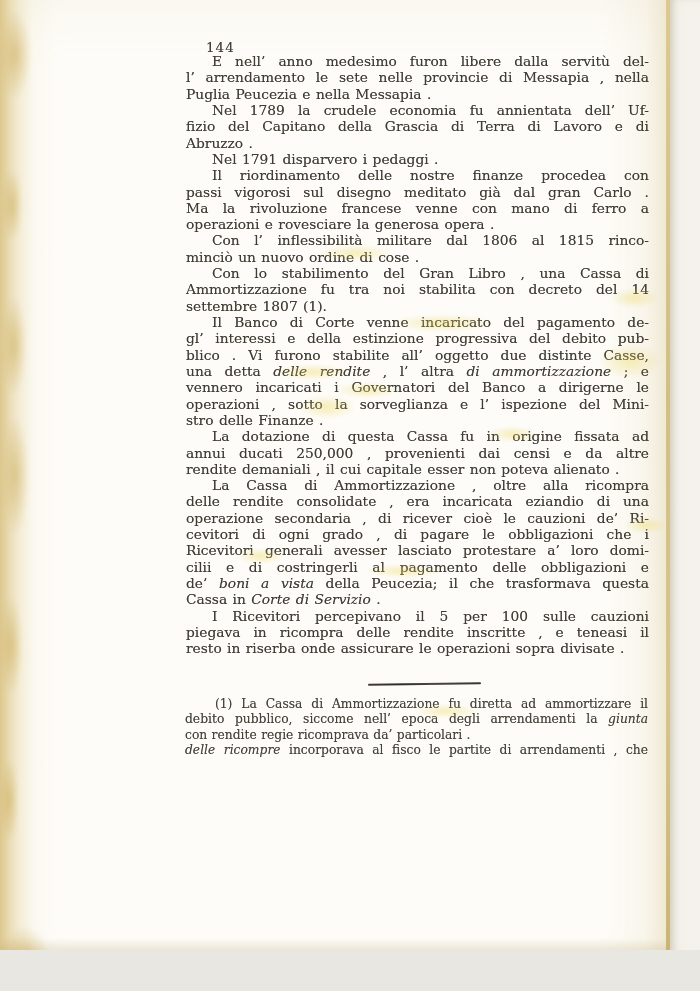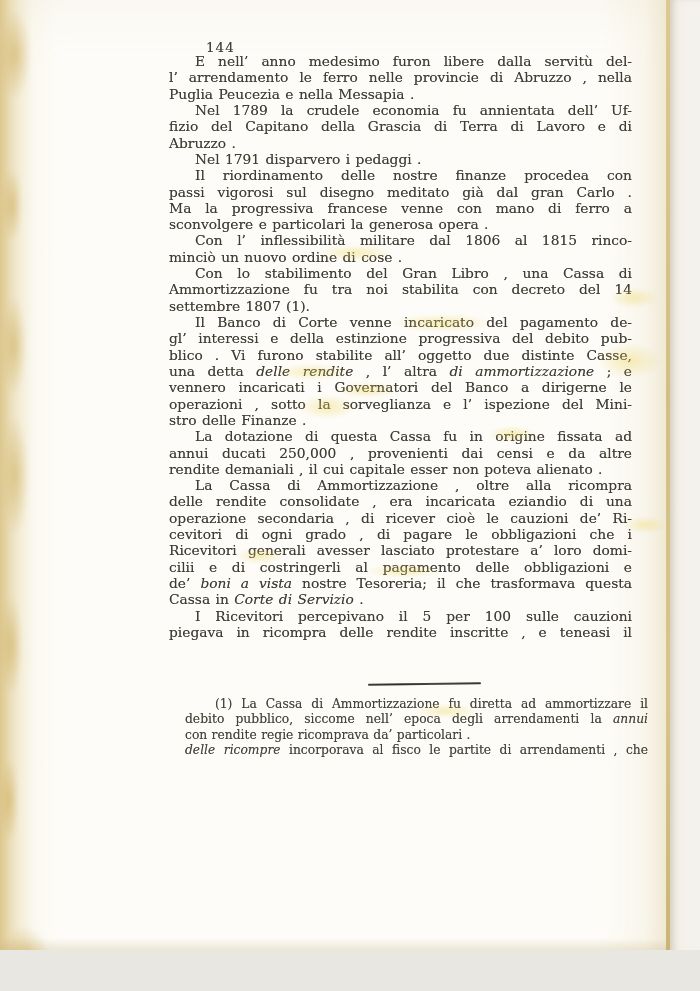--- a/index.html
+++ b/index.html
@@ -42,21 +42,21 @@
     position:absolute;left:0;bottom:0;width:669px;height:12px;
     background:linear-gradient(0deg,rgba(196,176,128,0.28),rgba(196,176,128,0));
   }
   
   #page-number{
     position:absolute;left:206px;top:39px;
     font-size:13.5px;color:#413e36;letter-spacing:1px;
     text-shadow:0 0 0.6px rgba(65,62,54,0.5);
   }
   #body-text{
-    position:absolute;left:169px;top:53px;width:463px;
+    position:absolute;left:186px;top:53px;width:463px;
     font-size:13.8px;color:#3f3c34;
     text-shadow:0 0 0.6px rgba(63,60,52,0.55);
     word-spacing:1px;
   }
   #footnote-text{
     position:absolute;left:185px;top:697px;width:463px;
     font-size:12.3px;color:#45423a;
     text-shadow:0 0 0.5px rgba(69,66,58,0.5);
     word-spacing:0.5px;
   }
@@ -83,36 +83,36 @@
   <div id="sheet"></div>
   <div id="binding"></div>
   <div id="fold"></div>
   <div id="next-page"></div>
   <div id="bottom-edge"></div>
 
   <div id="page-number">144</div>
   <div id="body-text">
       <div>
         <div class="line first"><span>E nell’ anno medesimo furon libere dalla servitù del-</span></div>
-        <div class="line"><span>l’ arrendamento le ferro nelle provincie di Abruzzo , nella</span></div>
+        <div class="line"><span>l’ arrendamento le sete nelle provincie di Messapia , nella</span></div>
         <div class="line last"><span>Puglia Peucezia e nella Messapia .</span></div>
       </div>
       <div>
         <div class="line first"><span>Nel 1789 la crudele economia fu annientata dell’ Uf-</span></div>
         <div class="line"><span>fizio del Capitano della Grascia di Terra di Lavoro e di</span></div>
         <div class="line last"><span>Abruzzo .</span></div>
       </div>
       <div>
         <div class="line last first"><span>Nel 1791 disparvero i pedaggi .</span></div>
       </div>
       <div>
         <div class="line first"><span>Il riordinamento delle nostre finanze procedea con</span></div>
         <div class="line"><span>passi vigorosi sul disegno meditato già dal gran Carlo .</span></div>
-        <div class="line"><span>Ma la progressiva francese venne con mano di ferro a</span></div>
-        <div class="line last"><span>sconvolgere e particolari la generosa opera .</span></div>
+        <div class="line"><span>Ma la rivoluzione francese venne con mano di ferro a</span></div>
+        <div class="line last"><span>operazioni e rovesciare la generosa opera .</span></div>
       </div>
       <div>
         <div class="line first"><span>Con l’ inflessibilità militare dal 1806 al 1815 rinco-</span></div>
         <div class="line last"><span>minciò un nuovo ordine di cose .</span></div>
       </div>
       <div>
         <div class="line first"><span>Con lo stabilimento del Gran Libro , una Cassa di</span></div>
         <div class="line"><span>Ammortizzazione fu tra noi stabilita con decreto del 14</span></div>
         <div class="line last"><span>settembre 1807 (1).</span></div>
       </div>
@@ -130,32 +130,33 @@
         <div class="line"><span>annui ducati 250,000 , provenienti dai censi e da altre</span></div>
         <div class="line last"><span>rendite demaniali , il cui capitale esser non poteva alienato .</span></div>
       </div>
       <div>
         <div class="line first"><span>La Cassa di Ammortizzazione , oltre alla ricompra</span></div>
         <div class="line"><span>delle rendite consolidate , era incaricata eziandio di una</span></div>
         <div class="line"><span>operazione secondaria , di ricever cioè le cauzioni de’ Ri-</span></div>
         <div class="line"><span>cevitori di ogni grado , di pagare le obbligazioni che i</span></div>
         <div class="line"><span>Ricevitori generali avesser lasciato protestare a’ loro domi-</span></div>
         <div class="line"><span>cilii e di costringerli al pagamento delle obbligazioni e</span></div>
-        <div class="line"><span>de’ </span><i>boni a vista</i><span> nostre Tesoreria; il che trasformava questa</span></div>
+        <div class="line"><span>de’ </span><i>boni a vista</i><span> della Peucezia; il che trasformava questa</span></div>
         <div class="line last"><span>Cassa in </span><i>Corte di Servizio</i><span> .</span></div>
       </div>
       <div>
         <div class="line first"><span>I Ricevitori percepivano il 5 per 100 sulle cauzioni</span></div>
         <div class="line"><span>piegava in ricompra delle rendite inscritte , e teneasi il</span></div>
+        <div class="line last"><span>resto in riserba onde assicurare le operazioni sopra divisate .</span></div>
       </div>
     </div>
   <div id="footnote-rule"></div>
   <div id="footnote-text">
       <div class="line first"><span>(1) La Cassa di Ammortizzazione fu diretta ad ammortizzare il</span></div>
-      <div class="line"><span>debito pubblico, siccome nell’ epoca degli arrendamenti la </span><i>annui</i></div>
+      <div class="line"><span>debito pubblico, siccome nell’ epoca degli arrendamenti la </span><i>giunta</i></div>
       <div class="line last"><span>con rendite regie ricomprava da’ particolari .</span></div>
       <div class="line"><i>delle ricompre</i><span> incorporava al fisco le partite di arrendamenti , che</span></div>
     </div>
 
   <div id="stain-layer">
       <div class="stain text" style="left: 318px; top: 245px; width: 74px; height: 16px;"></div>
       <div class="stain text" style="left: 610px; top: 288px; width: 48px; height: 20px;"></div>
       <div class="stain text" style="left: 392px; top: 314px; width: 100px; height: 18px;"></div>
       <div class="stain text" style="left: 598px; top: 344px; width: 62px; height: 34px;"></div>
       <div class="stain text" style="left: 276px; top: 364px; width: 72px; height: 16px;"></div>

